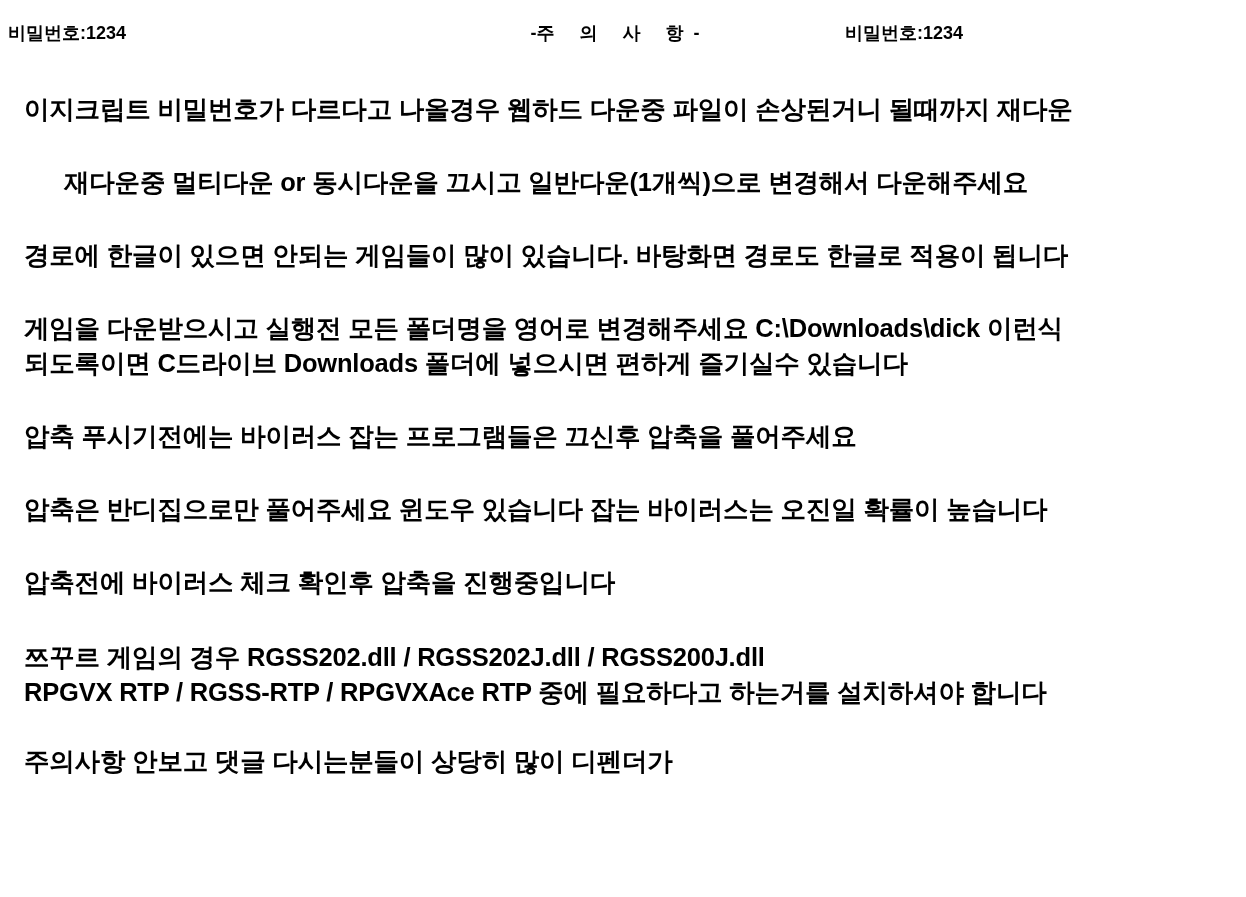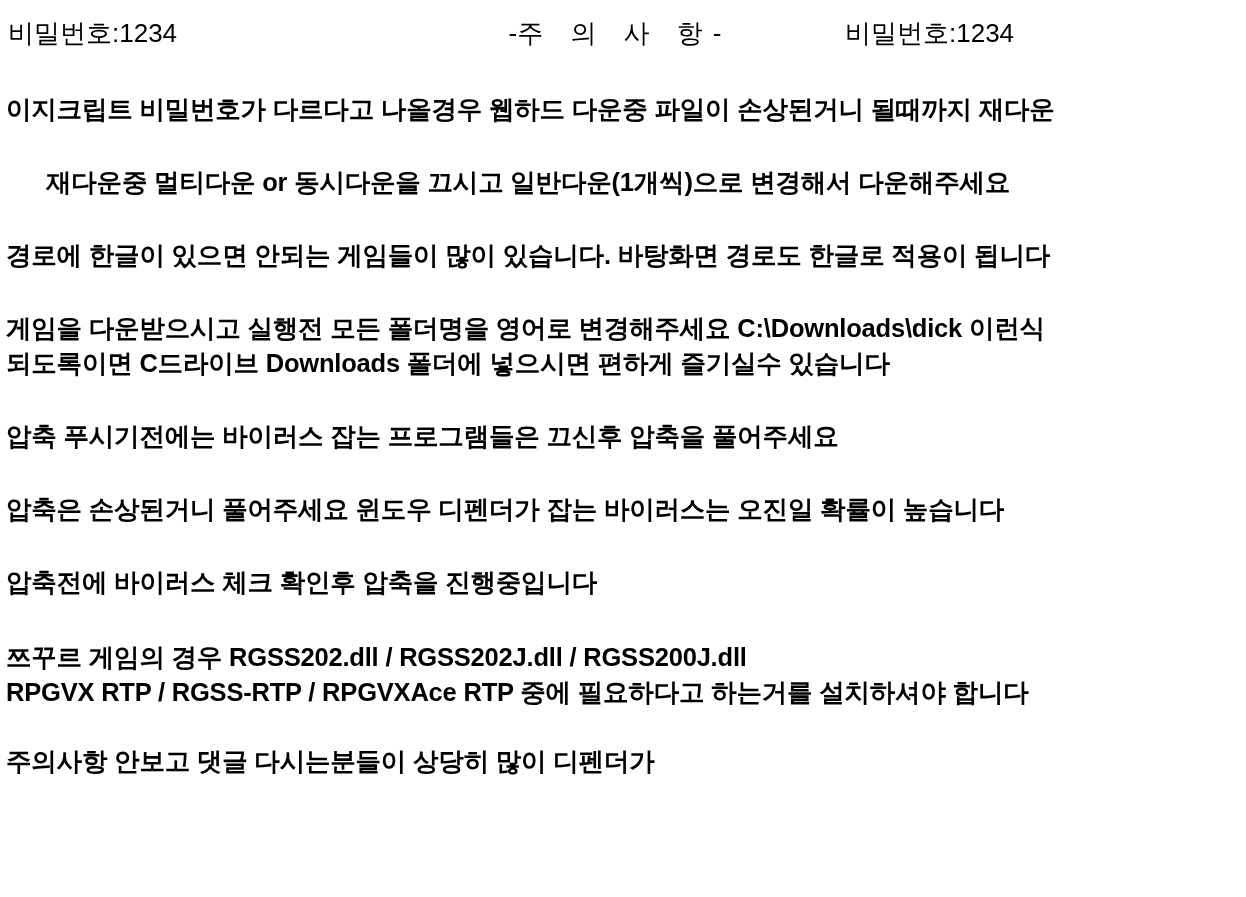--- a/index.html
+++ b/index.html
@@ -19,22 +19,22 @@
     width: 1246px;
     height: 897px;
     box-sizing: border-box;
     padding: 10px 0 0 0;
   }
 
   
   .header-row {
     position: relative;
     height: 46px;
-    font-weight: normal;
-    font-size: 26px;
+    font-weight: bold;
+    font-size: 18px;
     line-height: 46px;
   }
   .header-left {
     position: absolute;
     left: 8px;
     top: 0;
     white-space: nowrap;
   }
   .header-center {
     position: absolute;
@@ -59,21 +59,21 @@
   .notice-list {
     margin: 0;
     padding: 0;
     list-style: none;
   }
   .notice-line {
     font-size: 25.5px;
     font-weight: bold;
     color: #000000;
     white-space: nowrap;
-    padding-left: 6px;
+    padding-left: 24px;
     letter-spacing: -0.2px;
   }
   
   .gap-1 { margin-top: 36px; }
   .gap-2 { margin-top: 38px; margin-left: 40px; }
   .gap-3 { margin-top: 38px; }
   .gap-4 { margin-top: 38px; }
   .gap-5 { }
   .gap-6 { margin-top: 38px; }
   .gap-7 { margin-top: 38px; }
@@ -93,20 +93,20 @@
     <span class="header-right">비밀번호:1234</span>
   </div>
 
   <div class="notice-list">
     <div class="notice-line gap-1">이지크립트 비밀번호가 다르다고 나올경우 웹하드 다운중 파일이 손상된거니 될때까지 재다운</div>
     <div class="notice-line gap-2">재다운중 멀티다운 or 동시다운을 끄시고 일반다운(1개씩)으로 변경해서 다운해주세요</div>
     <div class="notice-line gap-4">경로에 한글이 있으면 안되는 게임들이 많이 있습니다. 바탕화면 경로도 한글로 적용이 됩니다</div>
     <div class="notice-line gap-3">게임을 다운받으시고 실행전 모든 폴더명을 영어로 변경해주세요 C:\Downloads\dick 이런식</div>
     <div class="notice-line gap-5">되도록이면 C드라이브 Downloads 폴더에 넣으시면 편하게 즐기실수 있습니다</div>
     <div class="notice-line gap-6">압축 푸시기전에는 바이러스 잡는 프로그램들은 끄신후 압축을 풀어주세요</div>
-    <div class="notice-line gap-7">압축은 손상된거니 풀어주세요 윈도우 디펜더가 잡는 바이러스는 오진일 확률이 높습니다</div>
+    <div class="notice-line gap-7">압축은 반디집으로만 풀어주세요 윈도우 있습니다 잡는 바이러스는 오진일 확률이 높습니다</div>
     <div class="notice-line gap-8">압축전에 바이러스 체크 확인후 압축을 진행중입니다</div>
     <div class="notice-line gap-9">쯔꾸르 게임의 경우 RGSS202.dll / RGSS202J.dll / RGSS200J.dll</div>
     <div class="notice-line gap-tight">RPGVX RTP /  RGSS-RTP  / RPGVXAce RTP 중에 필요하다고 하는거를 설치하셔야 합니다</div>
     <div class="notice-line gap-10">주의사항 안보고 댓글 다시는분들이 상당히 많이 디펜더가</div>
   </div>
 
 </div>
 
 </body></html>

